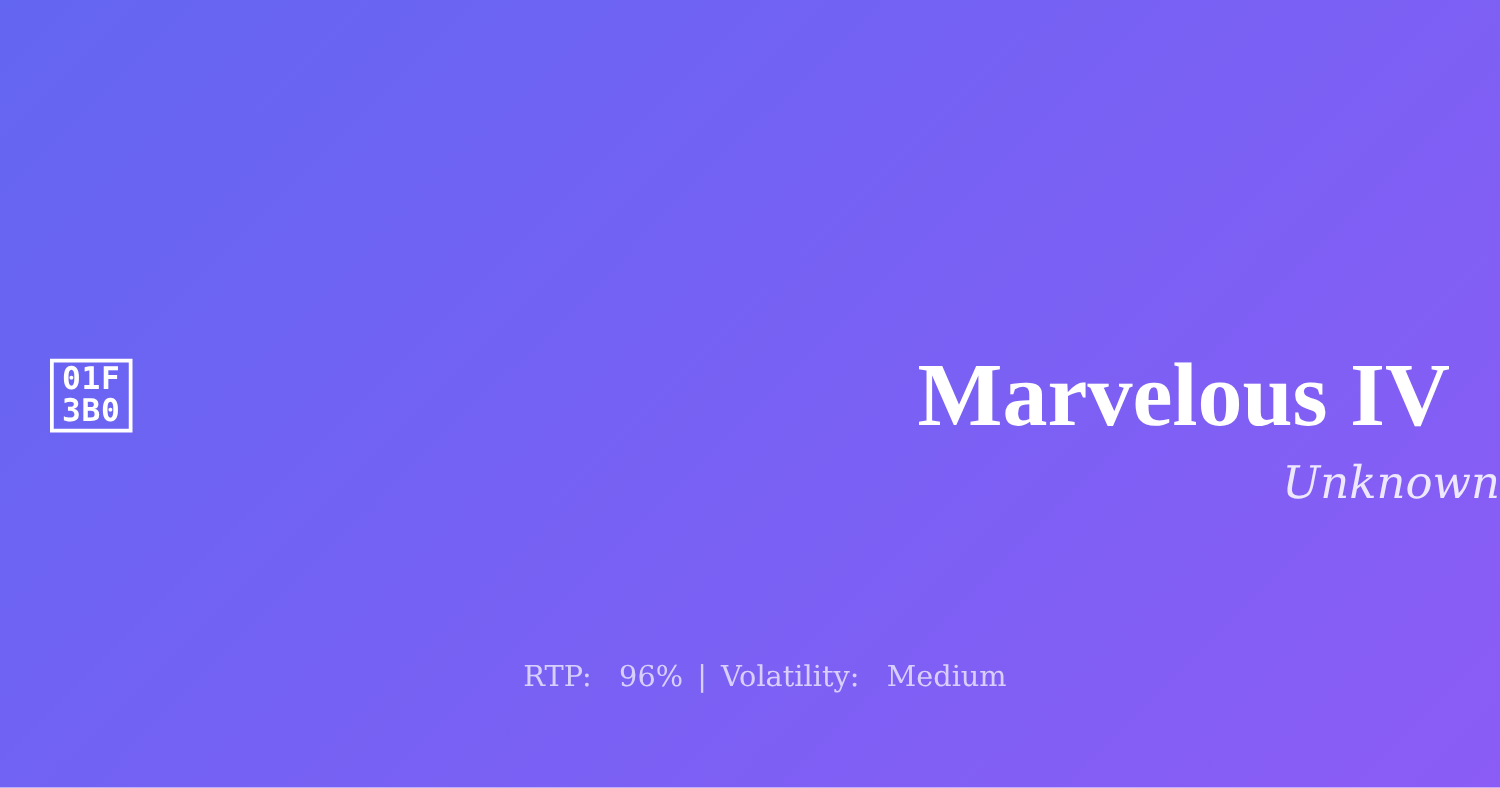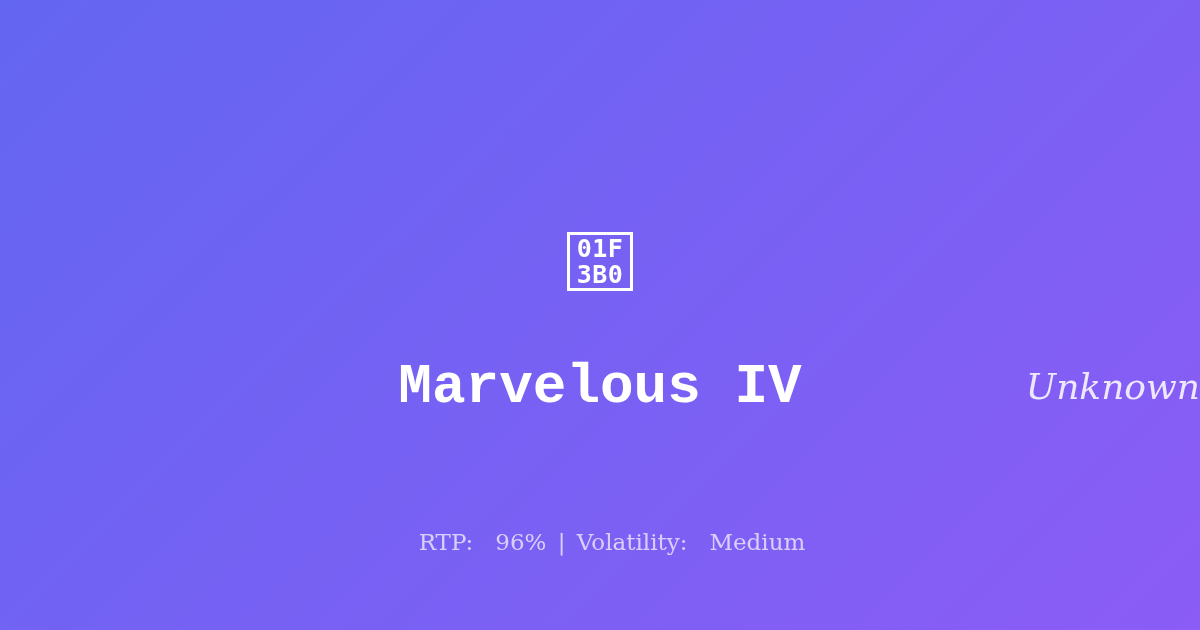--- a/index.html
+++ b/index.html
@@ -29,23 +29,22 @@
     overflow: hidden;
   }
 
   
   .title-row {
     position: absolute;
     left: 0;
     right: 0;
     top: 232px;
     display: flex;
-    flex-direction: column;
     align-items: center;
-    justify-content: flex-end;
+    justify-content: space-between;
     gap: 30px;
     padding: 0 40px;
     box-sizing: border-box;
   }
 
   
   .tofu-glyph {
     flex: 0 0 auto;
     width: 66px;
     height: 59px;
@@ -63,23 +62,23 @@
   }
 
   .tofu-glyph .tofu-line {
     font-size: 25px;
     line-height: 26px;
     display: block;
   }
 
   .title-text {
     flex: 0 0 auto;
-    font-family: Liberation Mono, monospace;
+    font-family: Liberation Serif, serif;
     font-weight: 700;
-    font-size: 56px;
+    font-size: 72px;
     line-height: 1;
     color: #ffffff;
     white-space: nowrap;
     letter-spacing: 0px;
   }
 
   
   .subtitle {
     position: absolute;
     left: 0;

